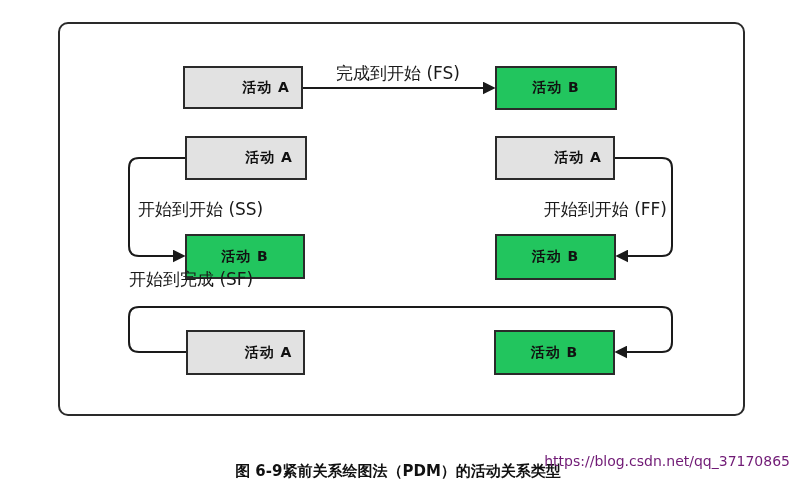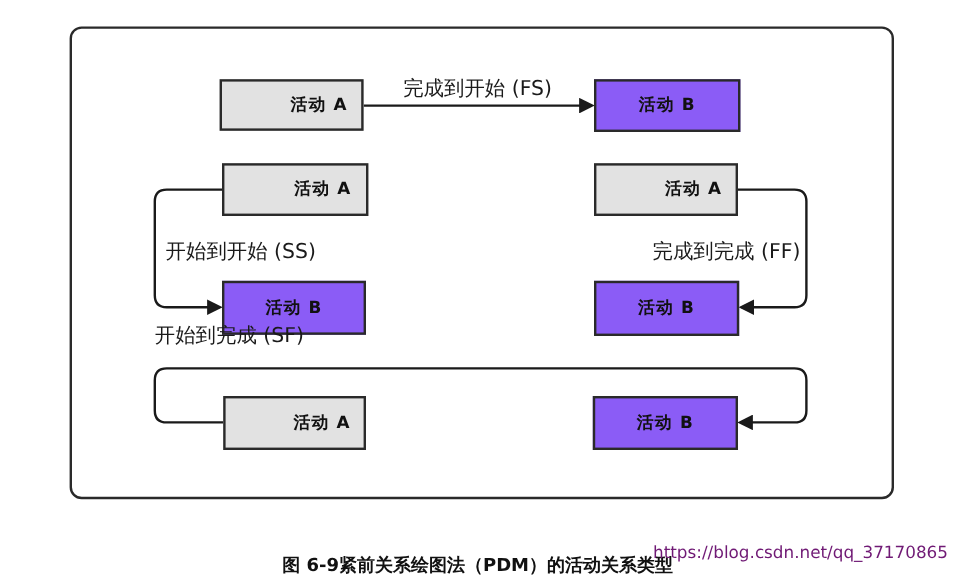--- a/index.html
+++ b/index.html
@@ -34,21 +34,21 @@
     border: 2px solid #2a2a2a;
     display: flex;
     align-items: center;
     justify-content: center;
     font-size: 14px;
     font-weight: bold;
     color: #111111;
     letter-spacing: 1px;
   }
   .node.gray  { background: #e2e2e2; padding-left: 46px; }
-  .node.white { background: #8b5cf6; }
+  .node.white { background: #22c55e; }
 
   .n-fs-a { left: 123px; top: 42px;  width: 120px; height: 43px; }
   .n-fs-b { left: 435px; top: 42px;  width: 122px; height: 44px; }
   .n-ss-a { left: 125px; top: 112px; width: 122px; height: 44px; }
   .n-ss-b { left: 125px; top: 210px; width: 120px; height: 45px; }
   .n-ff-a { left: 435px; top: 112px; width: 120px; height: 44px; }
   .n-ff-b { left: 435px; top: 210px; width: 121px; height: 46px; }
   .n-sf-a { left: 126px; top: 306px; width: 119px; height: 45px; }
   .n-sf-b { left: 434px; top: 306px; width: 121px; height: 45px; }
 
@@ -121,21 +121,21 @@
 
     <div class="node gray n-sf-a">
       <span>活动 A</span>
     </div>
     <div class="node white n-sf-b">
       <span>活动 B</span>
     </div>
 
     <div class="rel-label l-fs">完成到开始 (FS)</div>
     <div class="rel-label l-ss">开始到开始 (SS)</div>
-    <div class="rel-label l-ff">完成到完成 (FF)</div>
+    <div class="rel-label l-ff">开始到开始 (FF)</div>
     <div class="rel-label l-sf">开始到完成 (SF)</div>
 
   </div>
 
   <div class="caption">图 6-9紧前关系绘图法（PDM）的活动关系类型</div>
   <div class="watermark">https://blog.csdn.net/qq_37170865</div>
 
 </div>
 
 </body></html>

